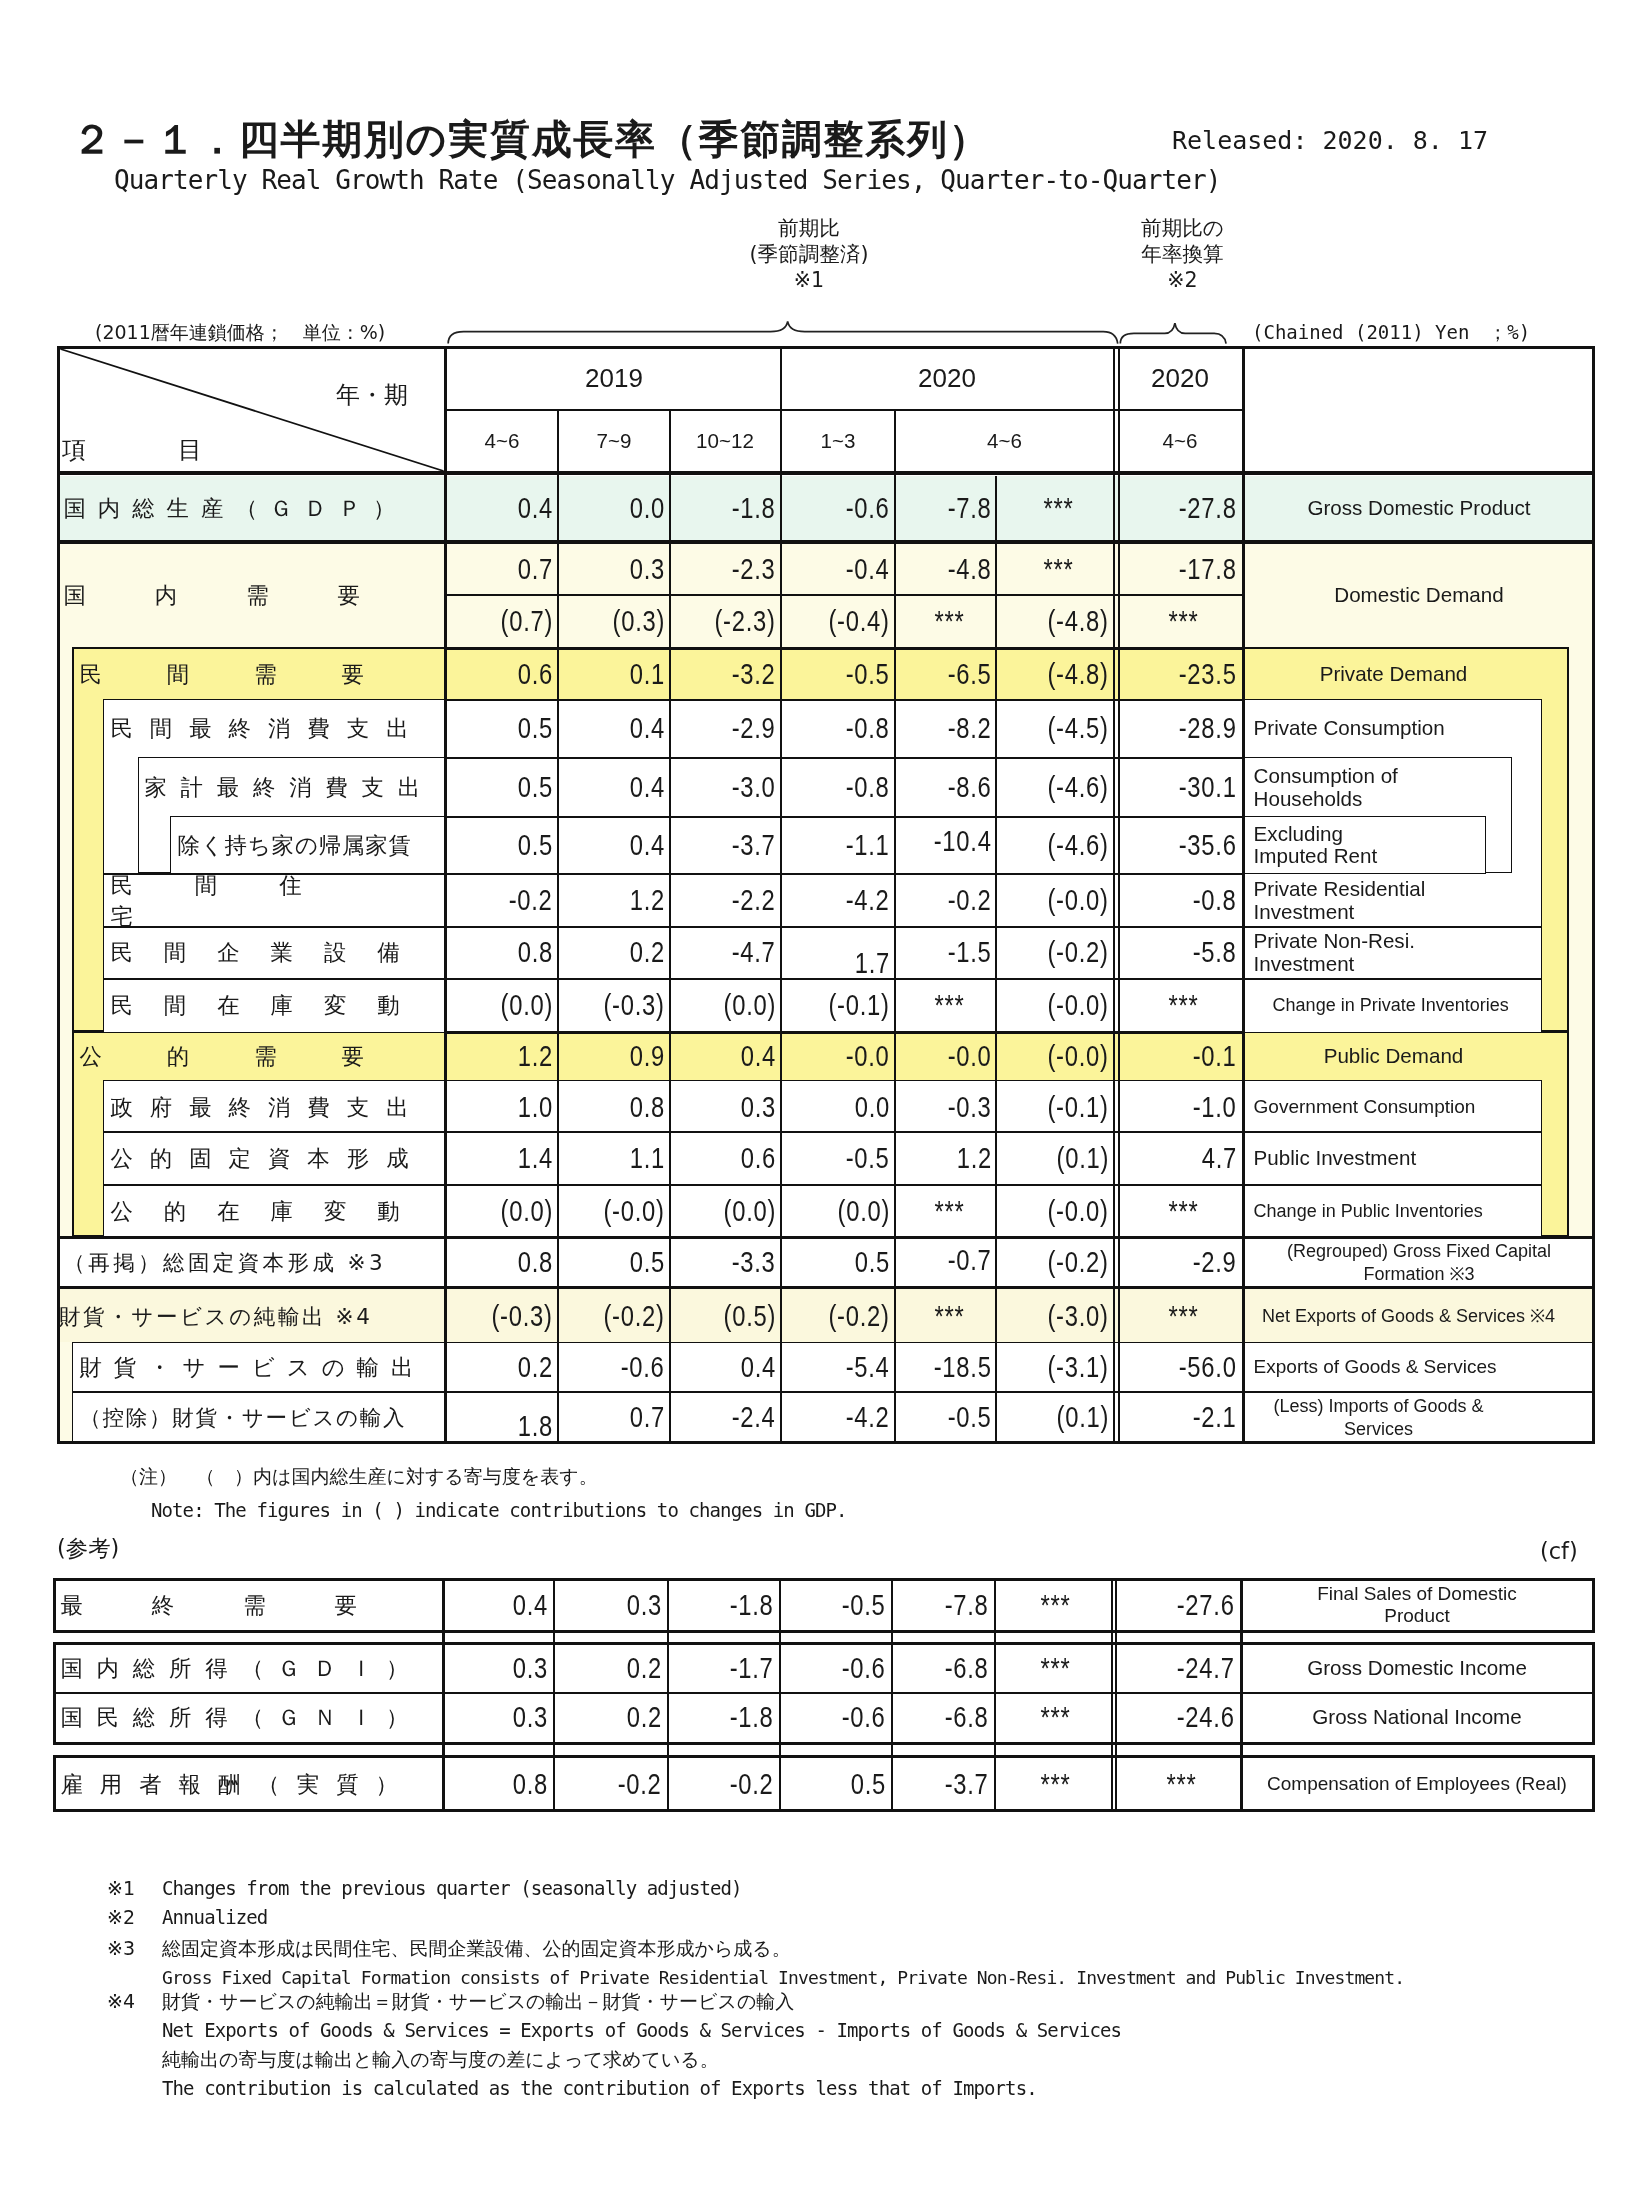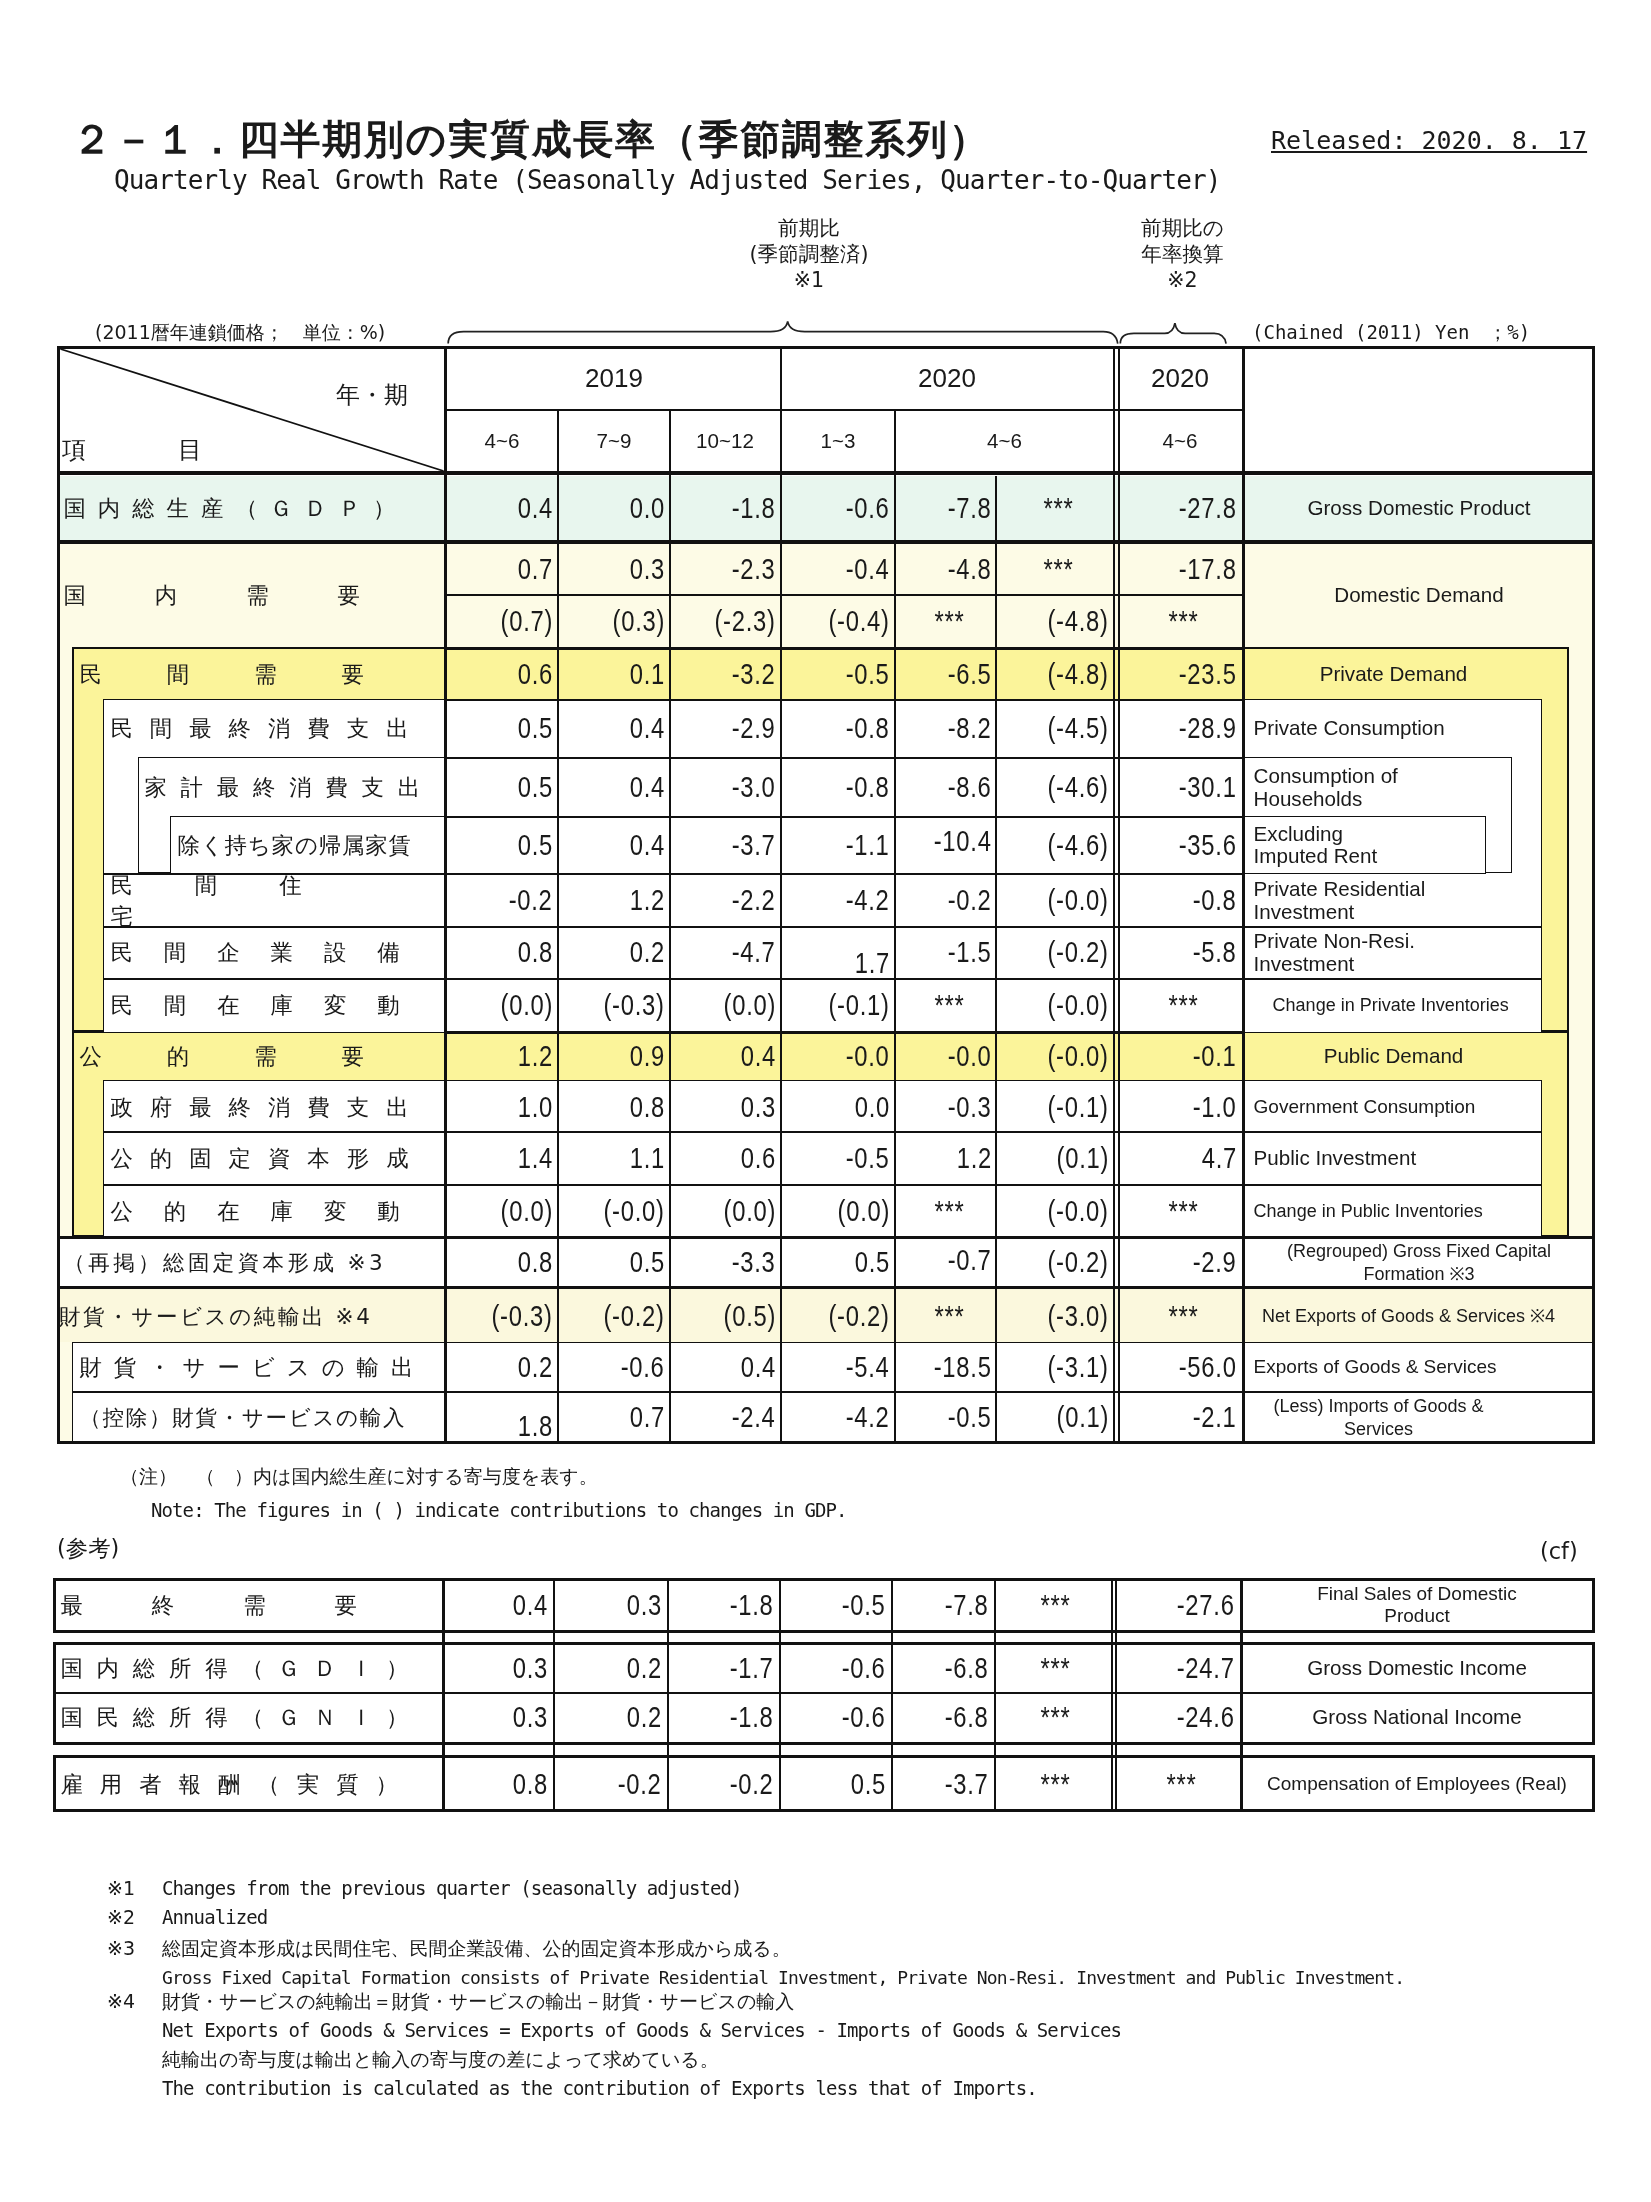--- a/index.html
+++ b/index.html
@@ -1,20 +1,20 @@
 <!DOCTYPE html>
 <html style="font-size:13.8px"><head>
 <meta charset="utf-8">
 <style>
   html, body { margin:0; padding:0; }
   body { width:1652px; height:2203px; background:#ffffff; position:relative; overflow:hidden;
          font-family:"DejaVu Sans", sans-serif; color:#1a1a1a; }
   .abs { position:absolute; }
   .title-jp { left:72px; top:112px; font-size:40px; font-weight:bold; letter-spacing:1.7px; }
-  .released { left:1271px; top:126px; font-size:25px; font-family:"DejaVu Sans Mono", monospace;text-decoration:underline; }
+  .released { left:1172px; top:126px; font-size:25px; font-family:"DejaVu Sans Mono", monospace; }
   .title-en { left:114px; top:165px; font-size:26px; font-family:"DejaVu Sans Mono", monospace; letter-spacing:-0.9px; }
   .hdr-note { font-size:20.6px; text-align:center; line-height:26px; }
   .unit-jp { left:95px; top:320px; font-size:19px; }
   .unit-en { left:1252px; top:320px; font-size:19px; font-family:"DejaVu Sans Mono", monospace; }
 
   
   .cell { position:absolute; box-sizing:border-box; display:flex; align-items:center; }
   .num { justify-content:flex-end; padding-right:5.2px; font-family:"Liberation Sans", sans-serif;
          font-size:29px; letter-spacing:0.9px; transform-origin:right center; }
   .num span { display:inline-block; transform:scaleX(0.82); transform-origin:right center; }

